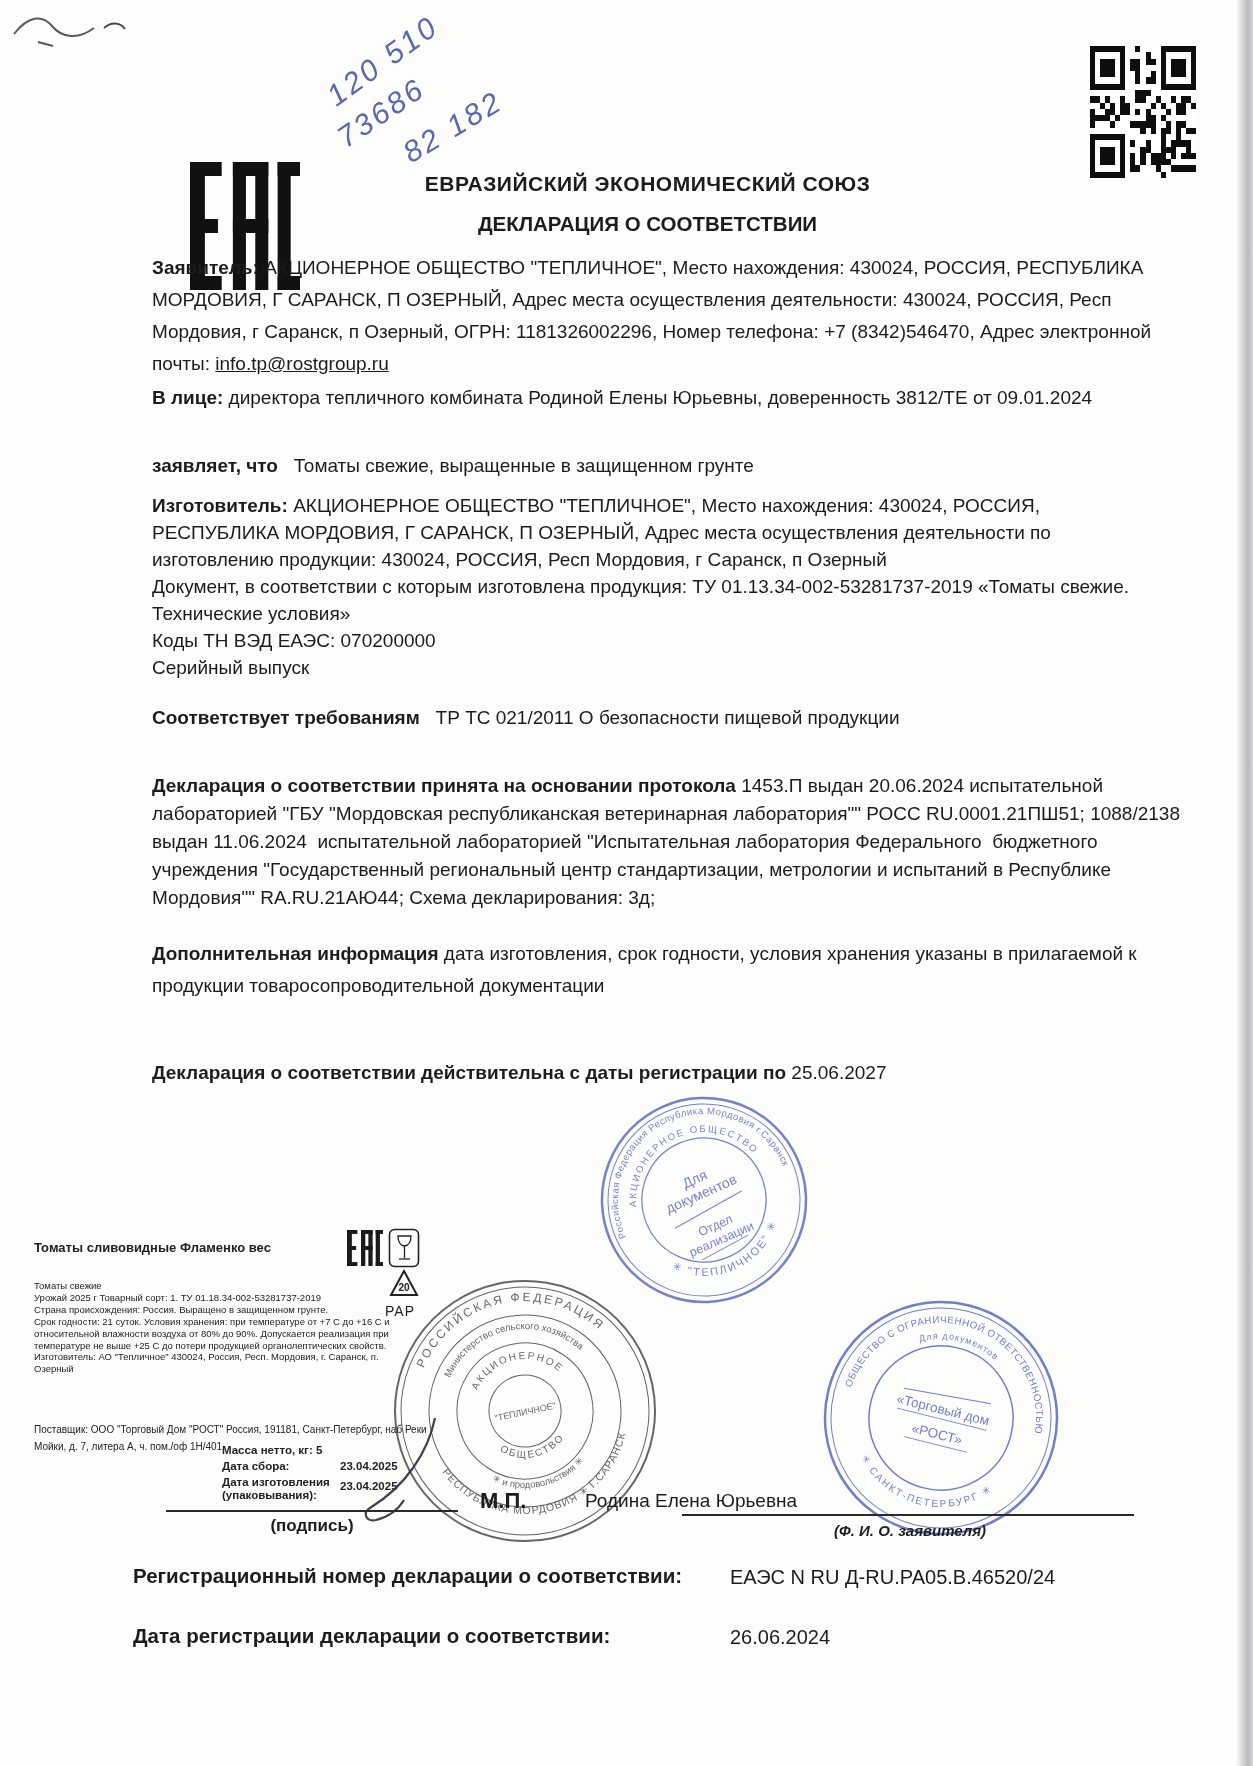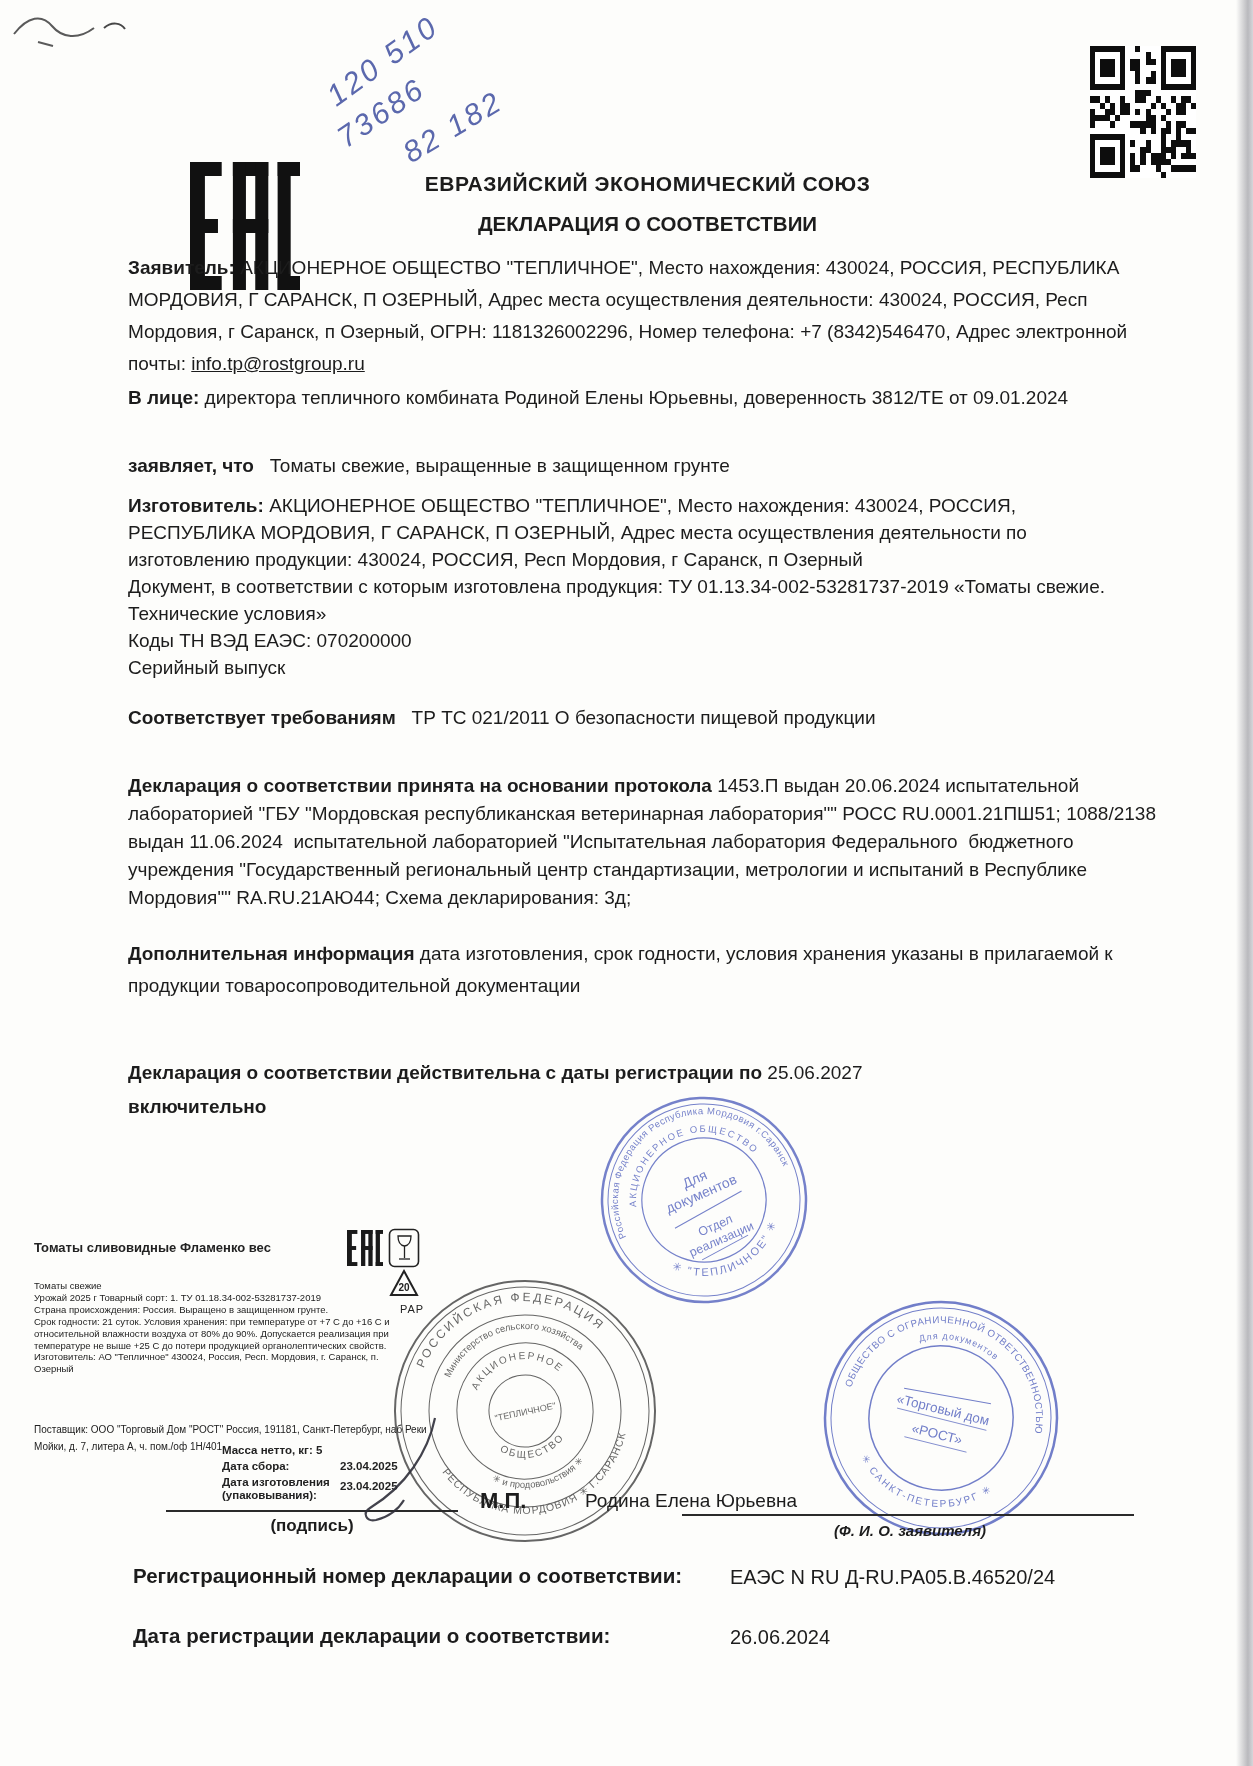--- a/index.html
+++ b/index.html
@@ -1,19 +1,19 @@
 <!DOCTYPE html>
 <html><head>
 <meta charset="utf-8">
 <style>
   html,body{margin:0;padding:0;background:#9a9aa0;}
   .page{position:relative;width:1253px;height:1766px;margin:0 auto;background:#fdfdfb;
         font-family:"Liberation Sans",sans-serif;color:#1c1c1c;overflow:hidden;}
   .abs{position:absolute;}
-  .para{position:absolute;left:128px;width:1015px;font-size:19px;line-height:32px;white-space:pre-wrap;}
+  .para{position:absolute;left:152px;width:1015px;font-size:19px;line-height:32px;white-space:pre-wrap;}
   .b{font-weight:bold;}
   .u{text-decoration:underline;}
   .hdr{position:absolute;left:140px;width:1015px;text-align:center;font-weight:bold;}
   .hand{position:absolute;color:#3f4fa0;font-style:italic;font-size:30px;letter-spacing:3px;opacity:.85;}
   .stamp{position:absolute;mix-blend-mode:multiply;}
   .stamp text{font-family:"Liberation Sans",sans-serif;}
   .lbl-line{font-size:9.5px;line-height:11.9px;color:#222;}
   .sup-line{font-size:10px;line-height:17px;color:#222;}
   .lblmid{position:absolute;font-size:11.5px;font-weight:bold;color:#222;}
   .sigline{position:absolute;border-top:2px solid #2a2a2a;}
@@ -188,21 +188,21 @@
   <div class="para" style="top:450px;"><span class="b">заявляет, что</span><span>   Томаты свежие, выращенные в защищенном грунте</span></div>
 
   <div class="para" style="top:492px;line-height:27px;"><span class="b">Изготовитель:</span><span> АКЦИОНЕРНОЕ ОБЩЕСТВО "ТЕПЛИЧНОЕ", Место нахождения: 430024, РОССИЯ, РЕСПУБЛИКА МОРДОВИЯ, Г САРАНСК, П ОЗЕРНЫЙ, Адрес места осуществления деятельности по изготовлению продукции: 430024, РОССИЯ, Респ Мордовия, г Саранск, п Озерный</span><div>Документ, в соответствии с которым изготовлена продукция: ТУ 01.13.34-002-53281737-2019 «Томаты свежие. Технические условия»</div><div>Коды ТН ВЭД ЕАЭС: 070200000</div><div>Серийный выпуск</div></div>
 
   <div class="para" style="top:702px;"><span class="b">Соответствует требованиям</span><span>   ТР ТС 021/2011 О безопасности пищевой продукции</span></div>
 
   <div class="para" style="top:772px;line-height:28px;width:1030px;"><span class="b">Декларация о соответствии принята на основании протокола</span><span> 1453.П выдан 20.06.2024 испытательной лабораторией "ГБУ "Мордовская республиканская ветеринарная лаборатория"" РОСС RU.0001.21ПШ51; 1088/2138 выдан 11.06.2024  испытательной лабораторией "Испытательная лаборатория Федерального  бюджетного учреждения "Государственный региональный центр стандартизации, метрологии и испытаний в Республике Мордовия"" RA.RU.21АЮ44; Схема декларирования: 3д;</span></div>
 
   <div class="para" style="top:938px;"><span class="b">Дополнительная информация</span><span> дата изготовления, срок годности, условия хранения указаны в прилагаемой к продукции товаросопроводительной документации</span></div>
 
-  <div class="para" style="top:1056px;line-height:34px;"><span class="b">Декларация о соответствии действительна с даты регистрации по</span><span> 25.06.2027</span><div class="b">включительно</div></div>
+  <div class="para" style="top:1056px;line-height:34px;"><span class="b">Декларация о соответствии действительна с даты регистрации по</span><span> 25.06.2027</span></div>
 
   <div class="abs" style="left:34px;top:1240px;font-size:13px;font-weight:bold;color:#222;">Томаты сливовидные Фламенко вес</div>
 
   <svg class="abs" style="left:347px;top:1230px;" width="36" height="36" viewBox="0 0 118 128" preserveAspectRatio="none">
     <g fill="#1a1a1a">
       <rect x="0" y="0" width="16" height="128"></rect>
         <rect x="0" y="0" width="34" height="14"></rect>
       <rect x="0" y="57" width="30" height="14"></rect>
         <rect x="0" y="114" width="34" height="14"></rect>
       <rect x="46" y="0" width="38" height="14"></rect>
@@ -219,21 +219,21 @@
     <rect x="1.5" y="1.5" width="29" height="37" rx="5" fill="none" stroke="#222" stroke-width="1.6"></rect>
     <path d="M10,8 h13 q0,9 -6.5,10 q-6.5,-1 -6.5,-10 Z" fill="none" stroke="#222" stroke-width="1.3"></path>
     <line x1="16.5" y1="18" x2="16.5" y2="30" stroke="#222" stroke-width="1.3"></line>
     <line x1="11" y1="31" x2="22" y2="31" stroke="#222" stroke-width="1.3"></line>
   </svg>
 
   <svg class="abs" style="left:388px;top:1268px;" width="32" height="34">
     <path d="M16,3 L29,27 L3,27 Z" fill="none" stroke="#222" stroke-width="2"></path>
     <text x="16" y="23" font-size="10" font-weight="bold" fill="#222" text-anchor="middle">20</text>
   </svg>
-  <div class="abs" style="left:400px;top:1303px;font-size:11px;color:#222;letter-spacing:1px;">PAP</div>
+  <div class="abs" style="left:385px;top:1303px;font-size:14px;color:#222;letter-spacing:1px;">PAP</div>
 
   <div class="abs" style="left:34px;top:1280px;width:390px;">
       <div class="lbl-line">Томаты свежие</div>
       <div class="lbl-line">Урожай 2025 г  Товарный сорт: 1. ТУ 01.18.34-002-53281737-2019</div>
       <div class="lbl-line">Страна происхождения: Россия. Выращено в защищенном грунте.</div>
       <div class="lbl-line">Срок годности: 21 суток. Условия хранения: при температуре от +7 С до +16 С и</div>
       <div class="lbl-line">относительной влажности воздуха от 80% до 90%. Допускается реализация при</div>
       <div class="lbl-line">температуре не выше +25 С до потери продукцией органолептических свойств.</div>
       <div class="lbl-line">Изготовитель: АО "Тепличное" 430024, Россия, Респ. Мордовия, г. Саранск, п.</div>
       <div class="lbl-line">Озерный</div>

